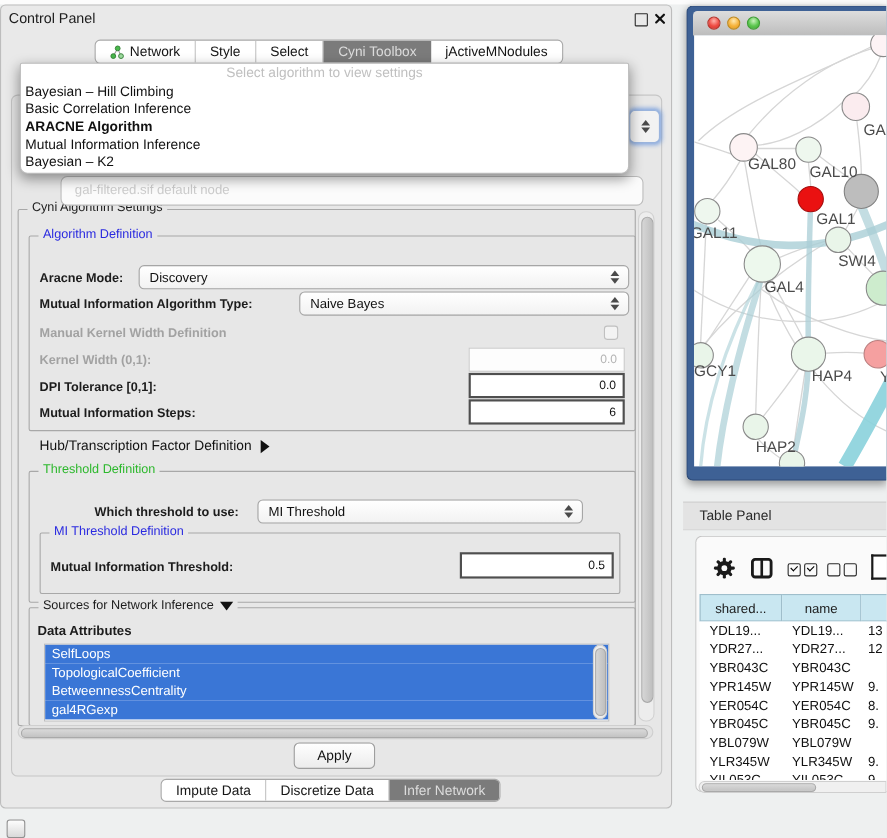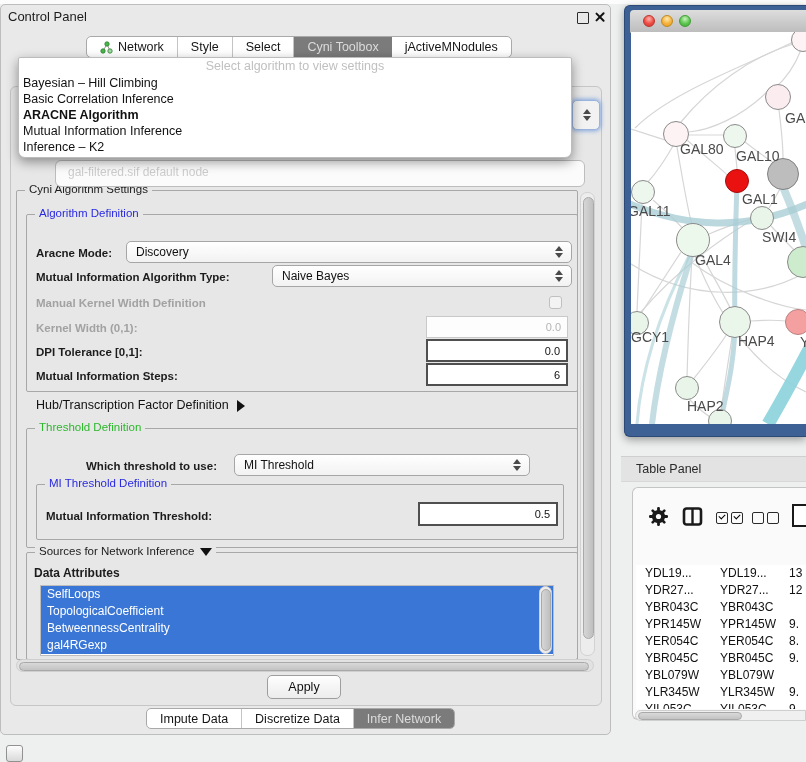--- a/index.html
+++ b/index.html
@@ -142,21 +142,21 @@
   <div class="abs bg-combo">
     <span>gal-filtered.sif default node</span>
   </div>
 
   <div class="abs popup">
     <div class="prompt">Select algorithm to view settings</div>
     <div class="mitem">Bayesian – Hill Climbing</div>
     <div class="mitem">Basic Correlation Inference</div>
     <div class="mitem sel">ARACNE Algorithm</div>
     <div class="mitem">Mutual Information Inference</div>
-    <div class="mitem">Inference – K2</div>
+    <div class="mitem">Bayesian – K2</div>
   </div>
 
   <div class="abs container"></div>
 
   <div class="abs group" style="left:16px;top:190px;width:560px;height:468px;">
     <span class="legend">Cyni Algorithm Settings</span>
   </div>
 
   <div class="abs group" style="left:26px;top:214px;width:550px;height:176px;">
     <span class="legend blue">Algorithm Definition</span>
@@ -341,20 +341,25 @@
   <svg class="abs" style="left:682px;top:506px;" width="21" height="21" viewBox="0 0 21 21">
     <rect x="2" y="2.5" width="17" height="16" rx="2.5" fill="none" stroke="#1a1a1a" stroke-width="2.6"></rect>
     <line x1="10.5" y1="2.5" x2="10.5" y2="18.5" stroke="#1a1a1a" stroke-width="2.4"></line>
   </svg>
   <div class="abs cbx checked" style="left:716px;top:512px;"></div>
   <div class="abs cbx checked" style="left:731px;top:512px;"></div>
   <div class="abs cbx" style="left:752px;top:512px;"></div>
   <div class="abs cbx" style="left:767px;top:512px;"></div>
   <div class="abs doc-icon"></div>
 
+  <div class="abs th-row">
+    <div class="th-cell" style="width:75px;">shared...</div>
+    <div class="th-cell" style="width:72px;">name</div>
+    <div class="th-cell" style="width:24px;"></div>
+  </div>
 
   <div class="abs rows-wrap">
     <div class="trow">
         <div class="tcell" style="width:75px;">YDL19...</div>
         <div class="tcell" style="width:72px;">YDL19...</div>
         <div class="tcell" style="width:23px;padding-left:6px;">13</div>
       </div>
     <div class="trow">
         <div class="tcell" style="width:75px;">YDR27...</div>
         <div class="tcell" style="width:72px;">YDR27...</div>

